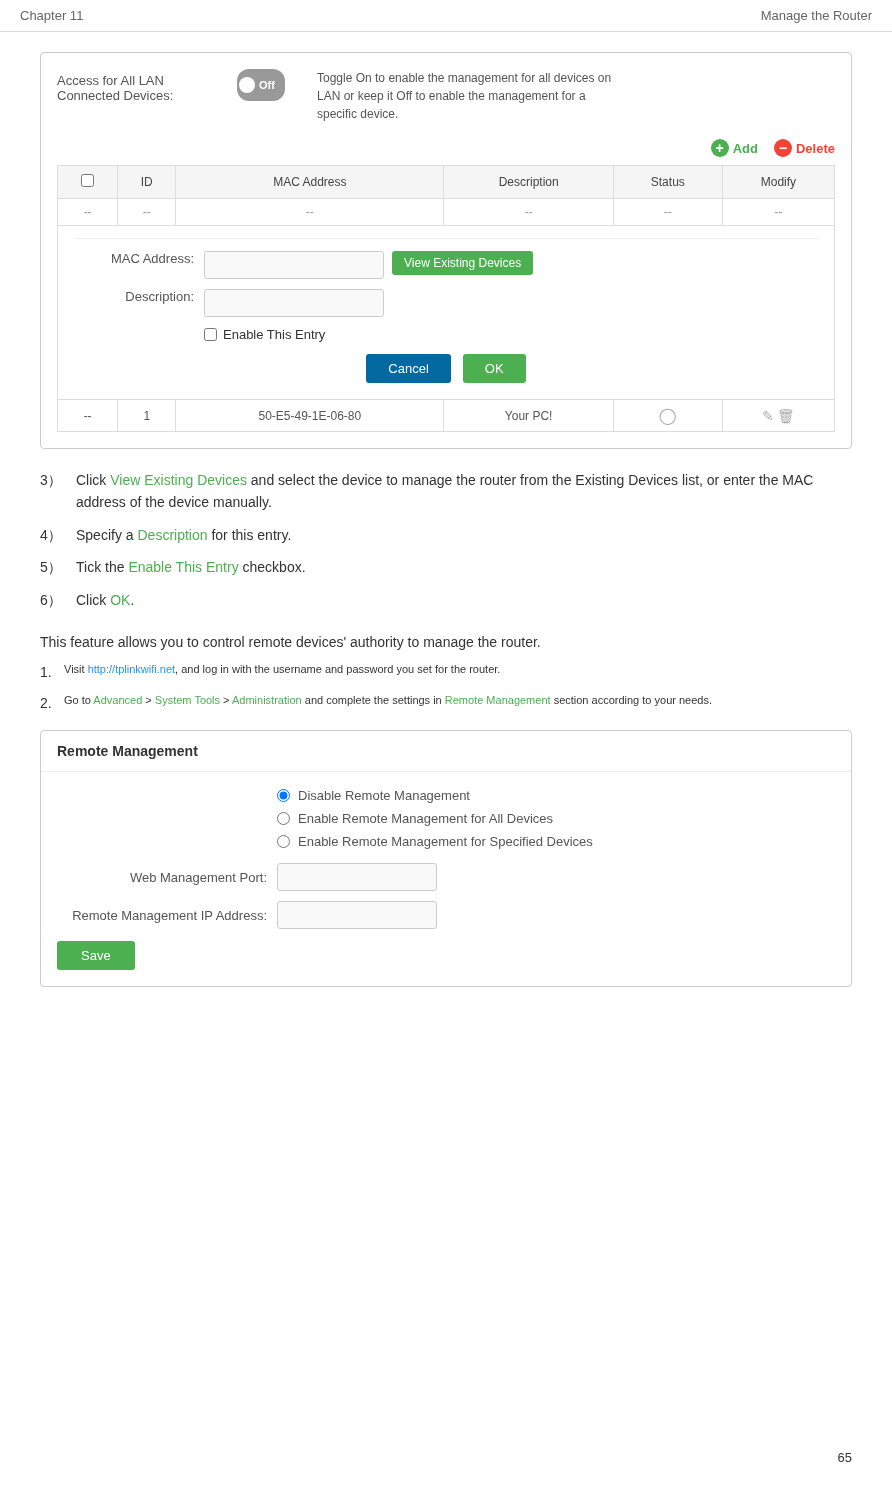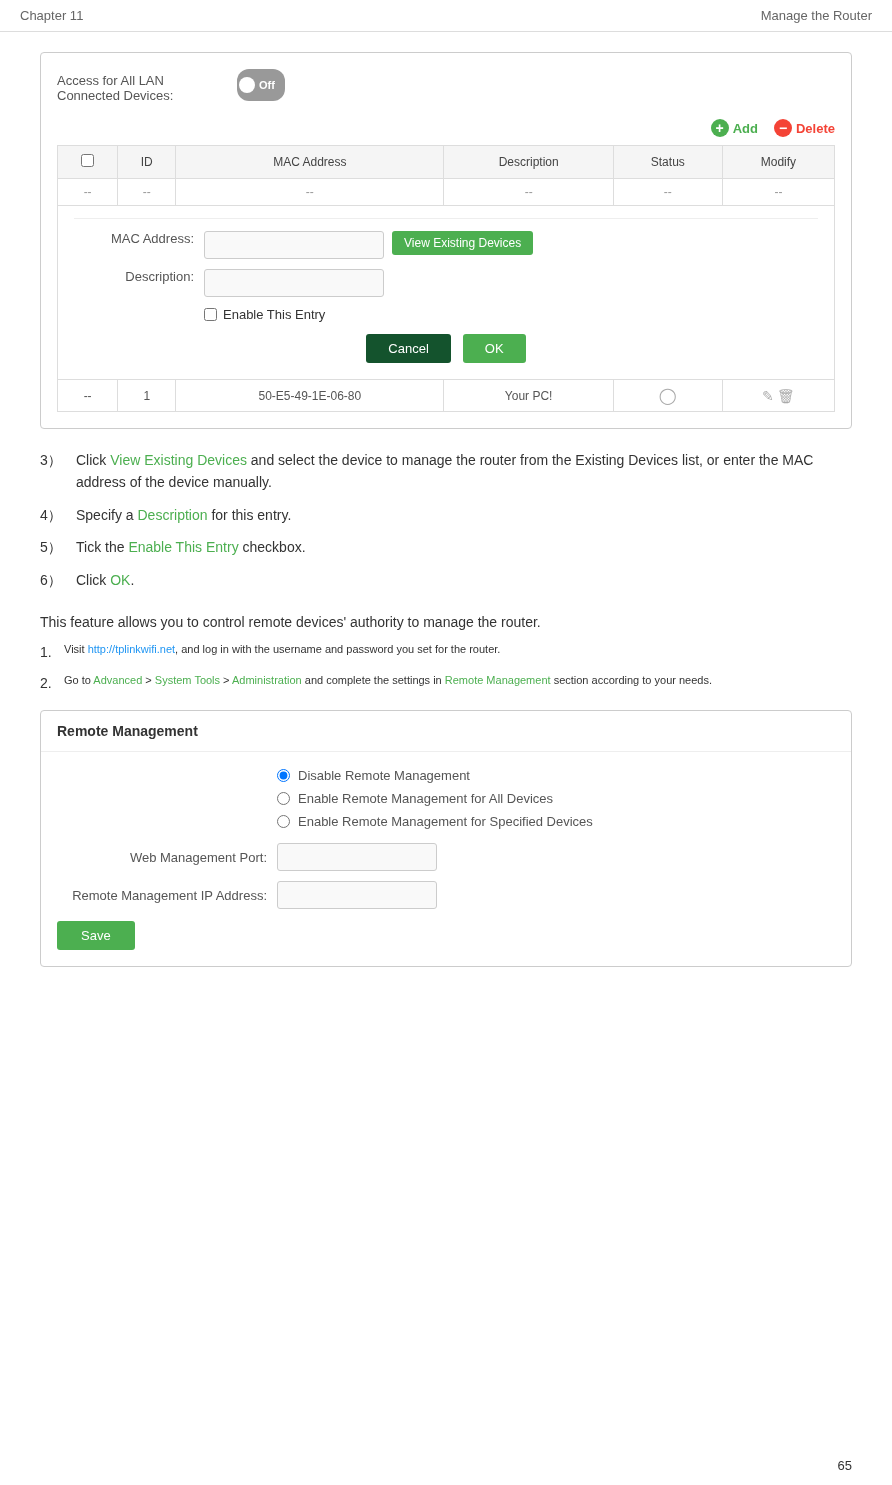--- a/index.html
+++ b/index.html
@@ -180,21 +180,21 @@
     .checkbox-row input[type=checkbox] {
       margin-right: 6px;
     }
     .form-buttons {
       display: flex;
       justify-content: center;
       gap: 12px;
       margin-bottom: 4px;
     }
     .btn-cancel {
-      background: #14532d;
+      background: #0369a1;
       color: #fff;
       border: none;
       padding: 7px 22px;
       border-radius: 3px;
       font-size: 13px;
       cursor: pointer;
     }
     .btn-ok {
       background: #4caf50;
       color: #fff;
@@ -325,21 +325,21 @@
       background: #4caf50;
       color: #fff;
       border: none;
       padding: 7px 24px;
       border-radius: 3px;
       font-size: 13px;
       cursor: pointer;
     }
     .page-num {
       position: absolute;
-      bottom: 12px;
+      bottom: 20px;
       right: 40px;
       font-size: 13px;
       color: #333;
     }
     .chapter-label {
       font-size: 13px;
       color: #666;
     }
     .manage-label {
       font-size: 13px;
@@ -359,20 +359,21 @@
   <div class="panel">
     <div class="panel-body">
 
       <div class="access-row">
         <div class="access-label">Access for All LAN<br>Connected Devices:</div>
         <div style="display:flex;align-items:flex-start;gap:16px;flex:1;">
           <div class="toggle-off">
             <div class="toggle-circle"></div>
             <span class="toggle-text">Off</span>
           </div>
+          <div class="access-desc">Toggle On to enable the management for all devices on<br>LAN or keep it Off to enable the management for a<br>specific device.</div>
         </div>
       </div>
 
       <div class="add-delete-row">
         <div class="btn-add">
           <span class="circle-icon circle-green">+</span>
           <span>Add</span>
         </div>
         <div class="btn-delete">
           <span class="circle-icon circle-red">−</span>

